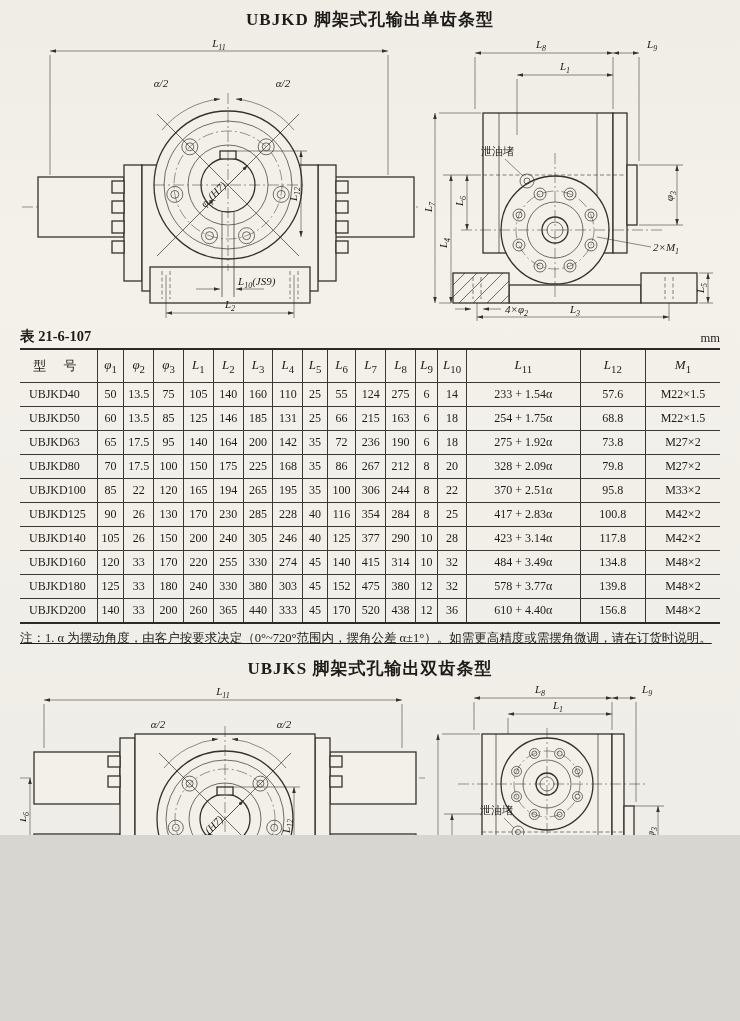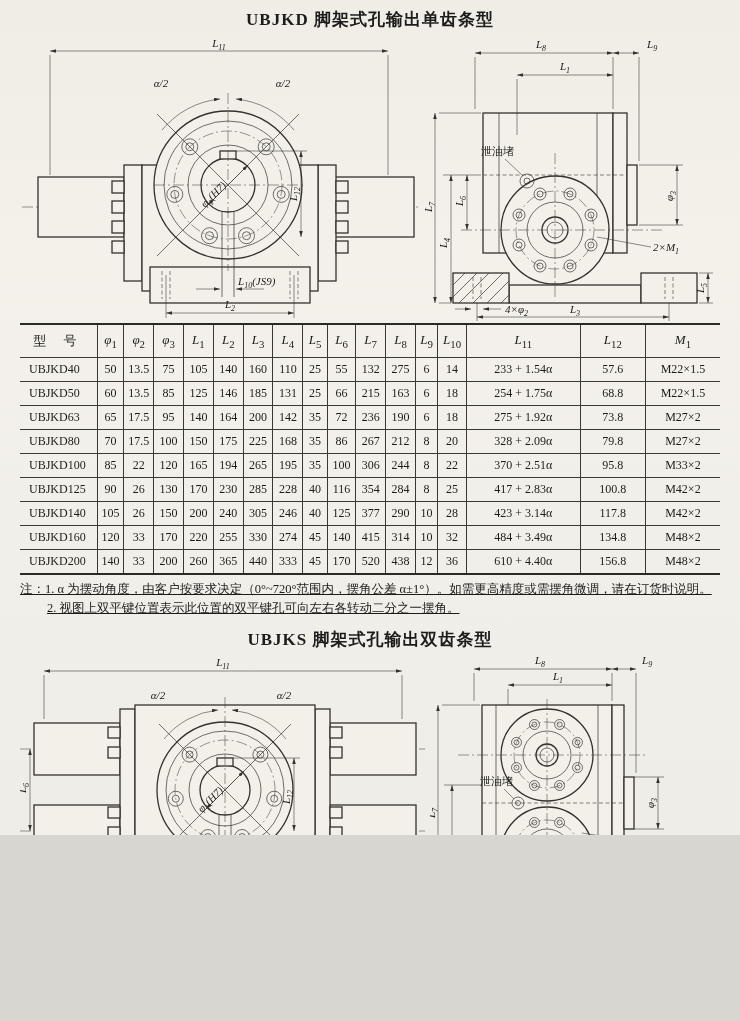--- a/index.html
+++ b/index.html
@@ -215,20 +215,24 @@
       <line class="dm" marker-end="url(#m2)" x1="30" y1="274" x2="46" y2="274"></line>
       <line class="dm" marker-end="url(#m2)" x1="76" y1="274" x2="58" y2="274"></line>
       <text x="80" y="278"><tspan>4×φ</tspan><tspan class="sb" dy="3">2</tspan></text>
       <line class="dm" x1="52" y1="268" x2="52" y2="286"></line>
       <line class="dm" x1="244" y1="268" x2="244" y2="286"></line>
       <line class="dm" marker-start="url(#m2)" marker-end="url(#m2)" x1="52" y1="282" x2="244" y2="282"></line>
       <text x="150" y="278" text-anchor="middle"><tspan>L</tspan><tspan class="sb" dy="3">3</tspan></text>
     </svg>
   </div>
 
+  <div class="caprow">
+    <span class="capno">表 21-6-107</span>
+    <span class="unit">mm</span>
+  </div>
 
   <table class="spec">
     <colgroup>
       <col style="width:11.4%">
         <col style="width:3.9%">
         <col style="width:4.4%">
         <col style="width:4.4%">
       <col style="width:4.4%">
         <col style="width:4.4%">
         <col style="width:4.4%">
@@ -269,21 +273,21 @@
           <td>UBJKD40</td>
           <td>50</td>
           <td>13.5</td>
           <td>75</td>
           <td>105</td>
           <td>140</td>
           <td>160</td>
           <td>110</td>
           <td>25</td>
           <td>55</td>
-          <td>132</td>
+          <td>124</td>
           <td>275</td>
           <td>6</td>
           <td>14</td>
           <td>233 + 1.54α</td>
           <td>57.6</td>
           <td>M22×1.5</td>
         </tr>
         <tr>
           <td>UBJKD50</td>
           <td>60</td>
@@ -411,20 +415,39 @@
           <td>140</td>
           <td>415</td>
           <td>314</td>
           <td>10</td>
           <td>32</td>
           <td>484 + 3.49α</td>
           <td>134.8</td>
           <td>M48×2</td>
         </tr>
         <tr>
+          <td>UBJKD180</td>
+          <td>125</td>
+          <td>33</td>
+          <td>180</td>
+          <td>240</td>
+          <td>330</td>
+          <td>380</td>
+          <td>303</td>
+          <td>45</td>
+          <td>152</td>
+          <td>475</td>
+          <td>380</td>
+          <td>12</td>
+          <td>32</td>
+          <td>578 + 3.77α</td>
+          <td>139.8</td>
+          <td>M48×2</td>
+        </tr>
+        <tr>
           <td>UBJKD200</td>
           <td>140</td>
           <td>33</td>
           <td>200</td>
           <td>260</td>
           <td>365</td>
           <td>440</td>
           <td>333</td>
           <td>45</td>
           <td>170</td>
@@ -434,21 +457,20 @@
           <td>36</td>
           <td>610 + 4.40α</td>
           <td>156.8</td>
           <td>M48×2</td>
         </tr>
       </tbody>
   </table>
 
   <div class="notes">
     <div>注：1. α 为摆动角度，由客户按要求决定（0°~720°范围内，摆角公差 α±1°）。如需更高精度或需摆角微调，请在订货时说明。</div>
-    <div class="n2">2. 视图上双平键位置表示此位置的双平键孔可向左右各转动二分之一摆角。</div>
   </div>
 
   <h1 class="doc-title second">UBJKS 脚架式孔输出双齿条型</h1>
 
   <div class="drawrow">
 
     <svg width="405" height="276" viewBox="0 0 405 276">
       <defs>
         <marker id="m3" viewBox="0 0 10 6" markerWidth="11" markerHeight="7" refX="10" refY="3" orient="auto-start-reverse">
           <path d="M0,0L10,3L0,6Z" fill="#35322e"></path>

